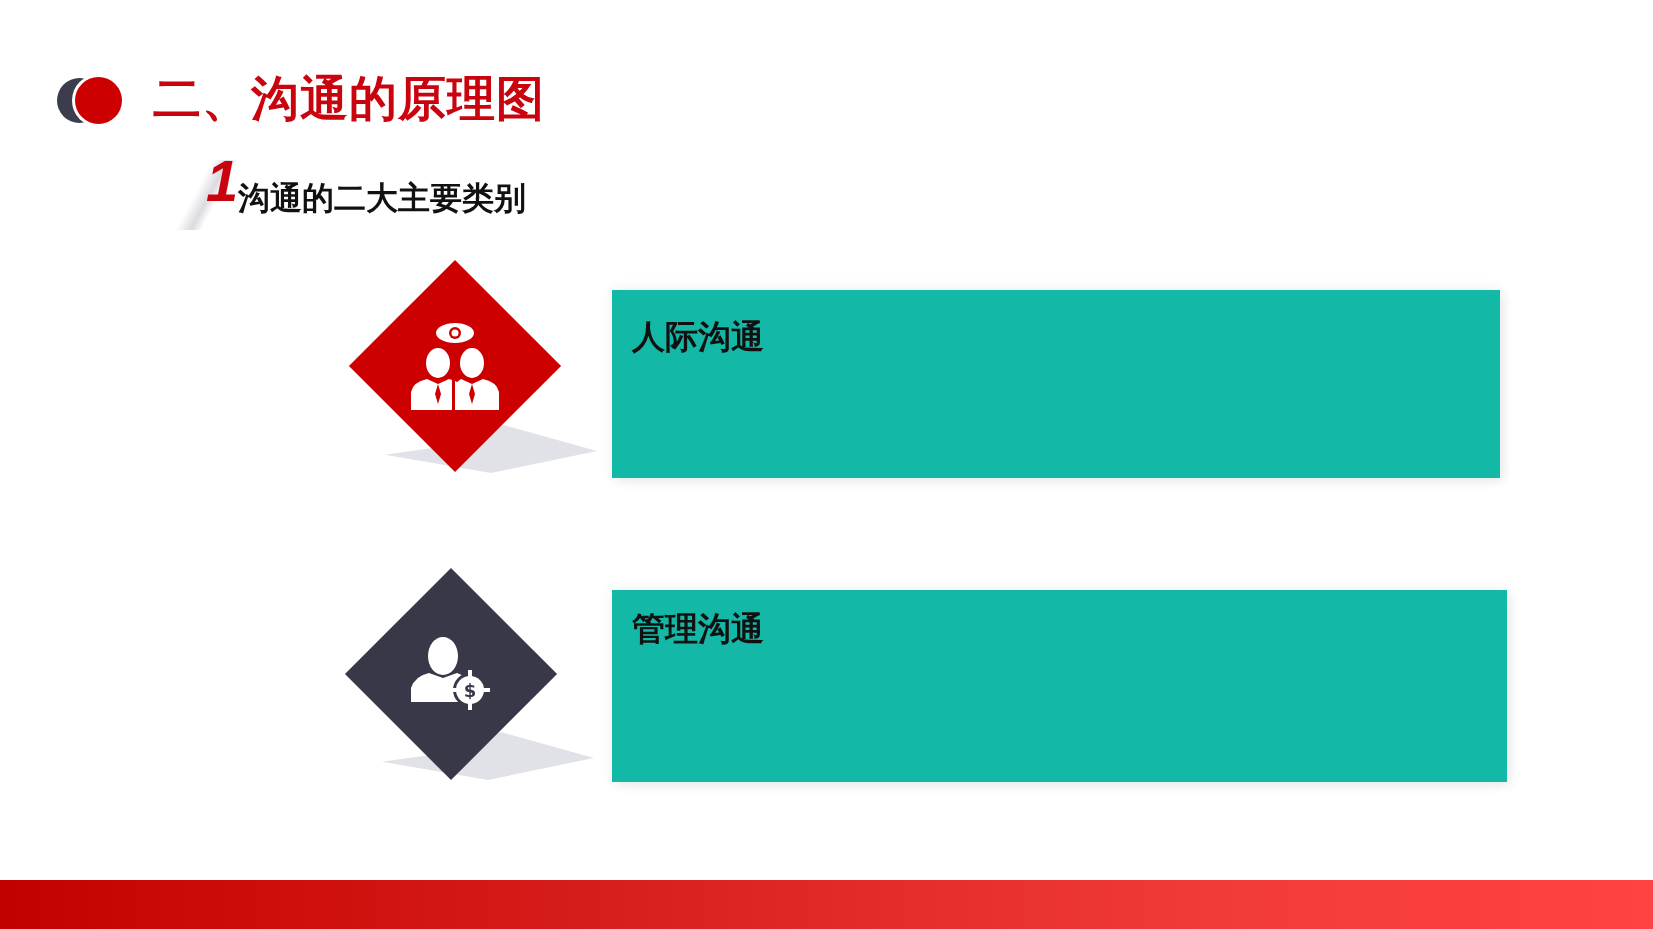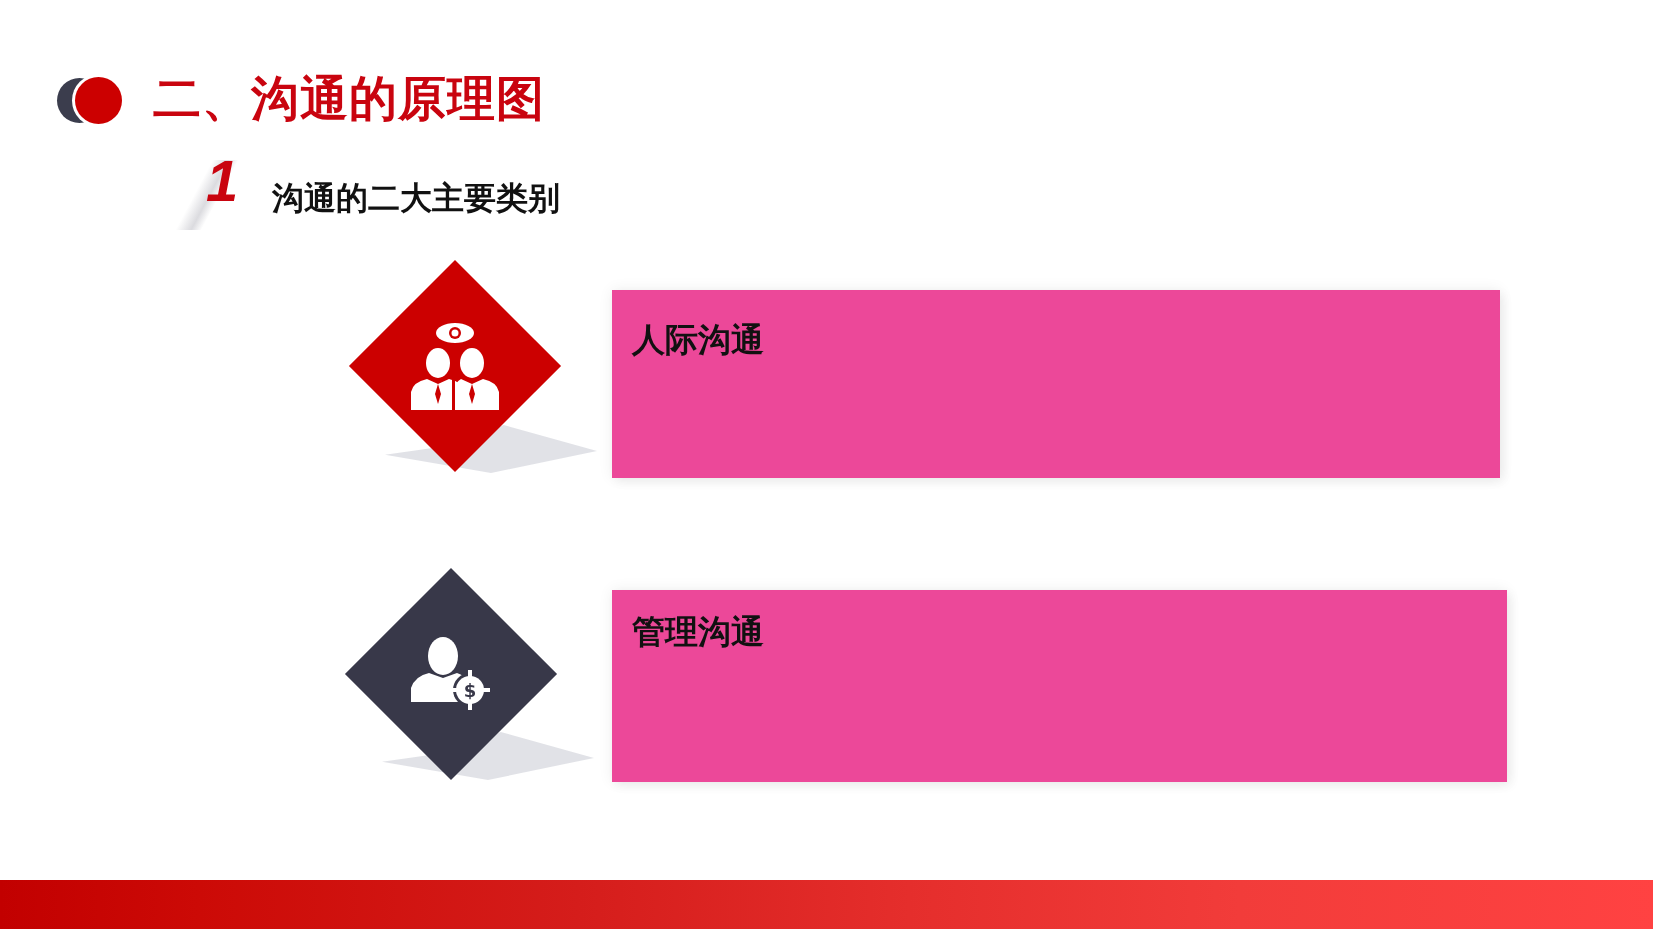--- a/index.html
+++ b/index.html
@@ -20,26 +20,27 @@
   .num-shadow {
     position:absolute; left:6px; top:8px; width:26px; height:70px;
     background:linear-gradient(90deg, rgba(220,220,225,0) 0%, rgba(210,210,215,0.8) 60%, rgba(240,240,242,0) 100%);
     transform:skewX(-28deg);
   }
   .num {
     position:absolute; left:18px; top:-6px; font-size:58px; font-weight:bold; color:#c9040f;
     font-style:italic; line-height:70px; font-family:"Liberation Sans", sans-serif;
   }
   .subtitle {
-    position:absolute; left:272px; top:178px; font-size:32px; font-weight:bold; color:#111;
+    position:absolute; left:238px; top:178px; font-size:32px; font-weight:bold; color:#111;
     line-height:40px; white-space:nowrap;
   }
   .card {
-    position:absolute; background:#ec4899;
+    position:absolute; background:#14b8a6;
     box-shadow: 0 0 14px rgba(0,0,0,0.07), 4px 4px 10px rgba(0,0,0,0.05);
+    font-family: Liberation Mono, monospace;
   }
   .card1 { left:612px; top:290px; width:888px; height:188px; }
   .card2 { left:612px; top:590px; width:895px; height:192px; }
   .card-title {
     position:absolute; left:20px; font-size:33px; font-weight:bold; color:#111; line-height:40px; white-space:nowrap;
   }
   .card1 .card-title { top:30px; }
   .card2 .card-title { top:22px; }
   .card-text {
     position:absolute; left:20px; width:720px; font-size:21px; color:#333; line-height:37px;

